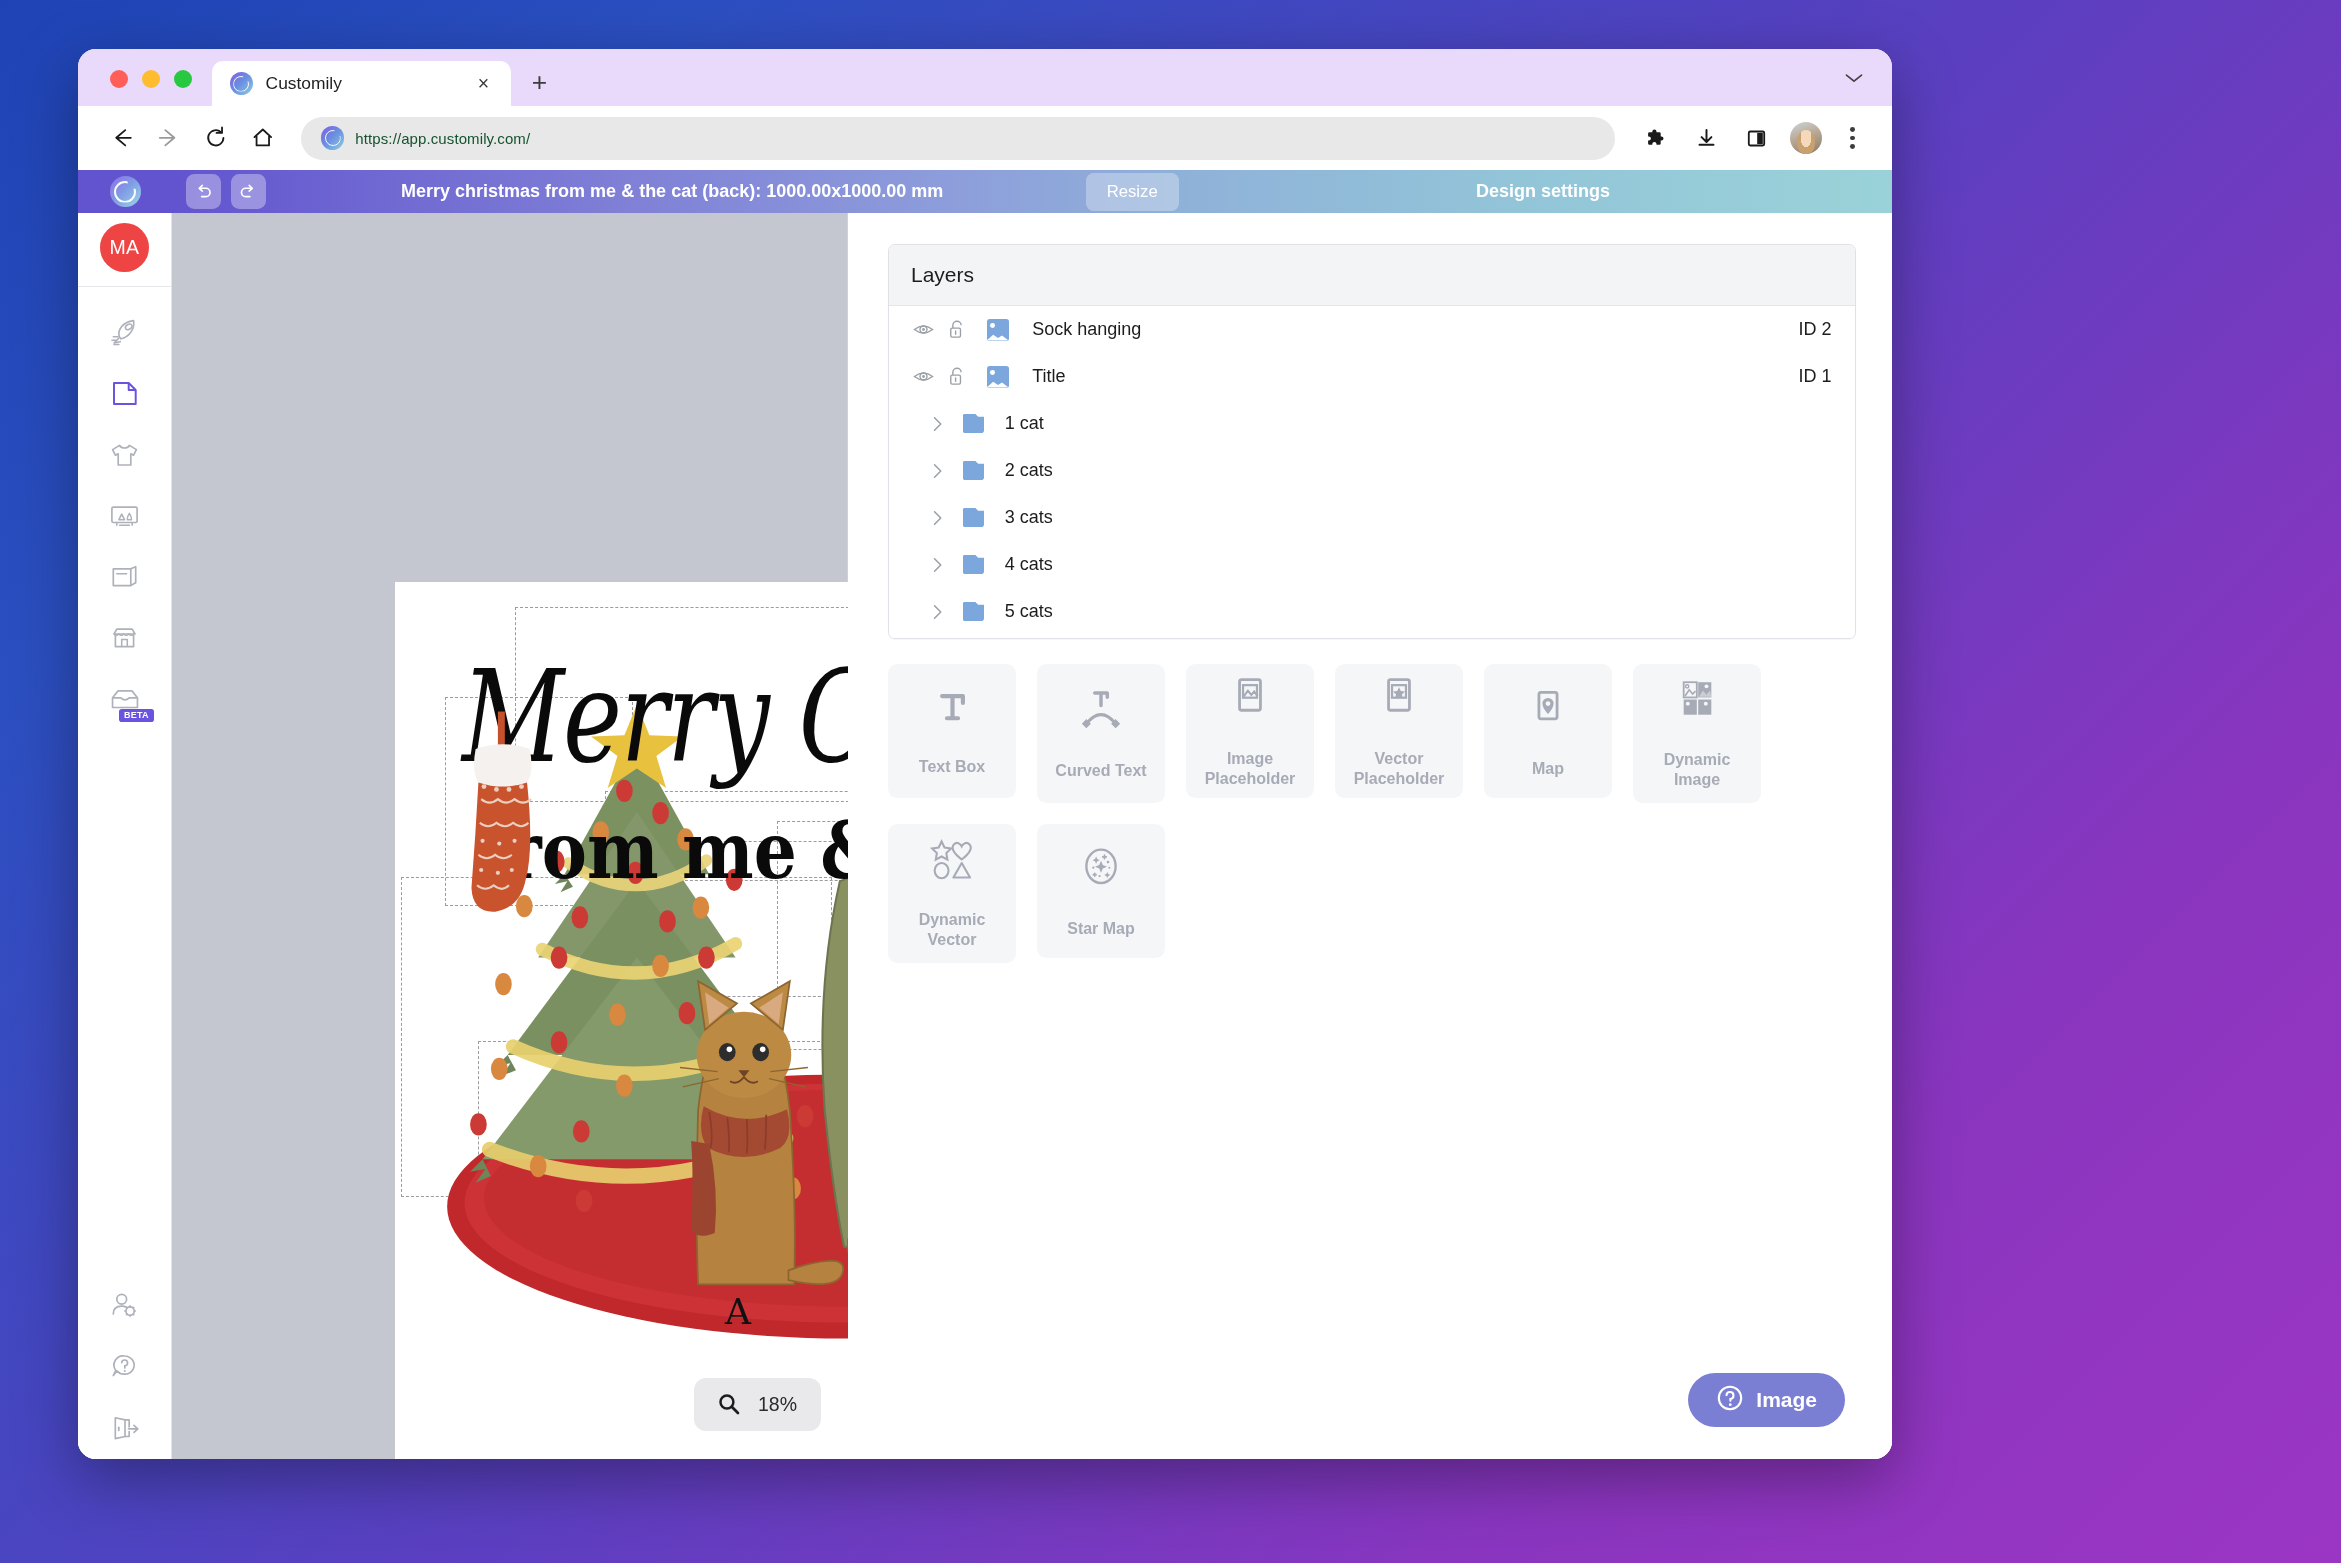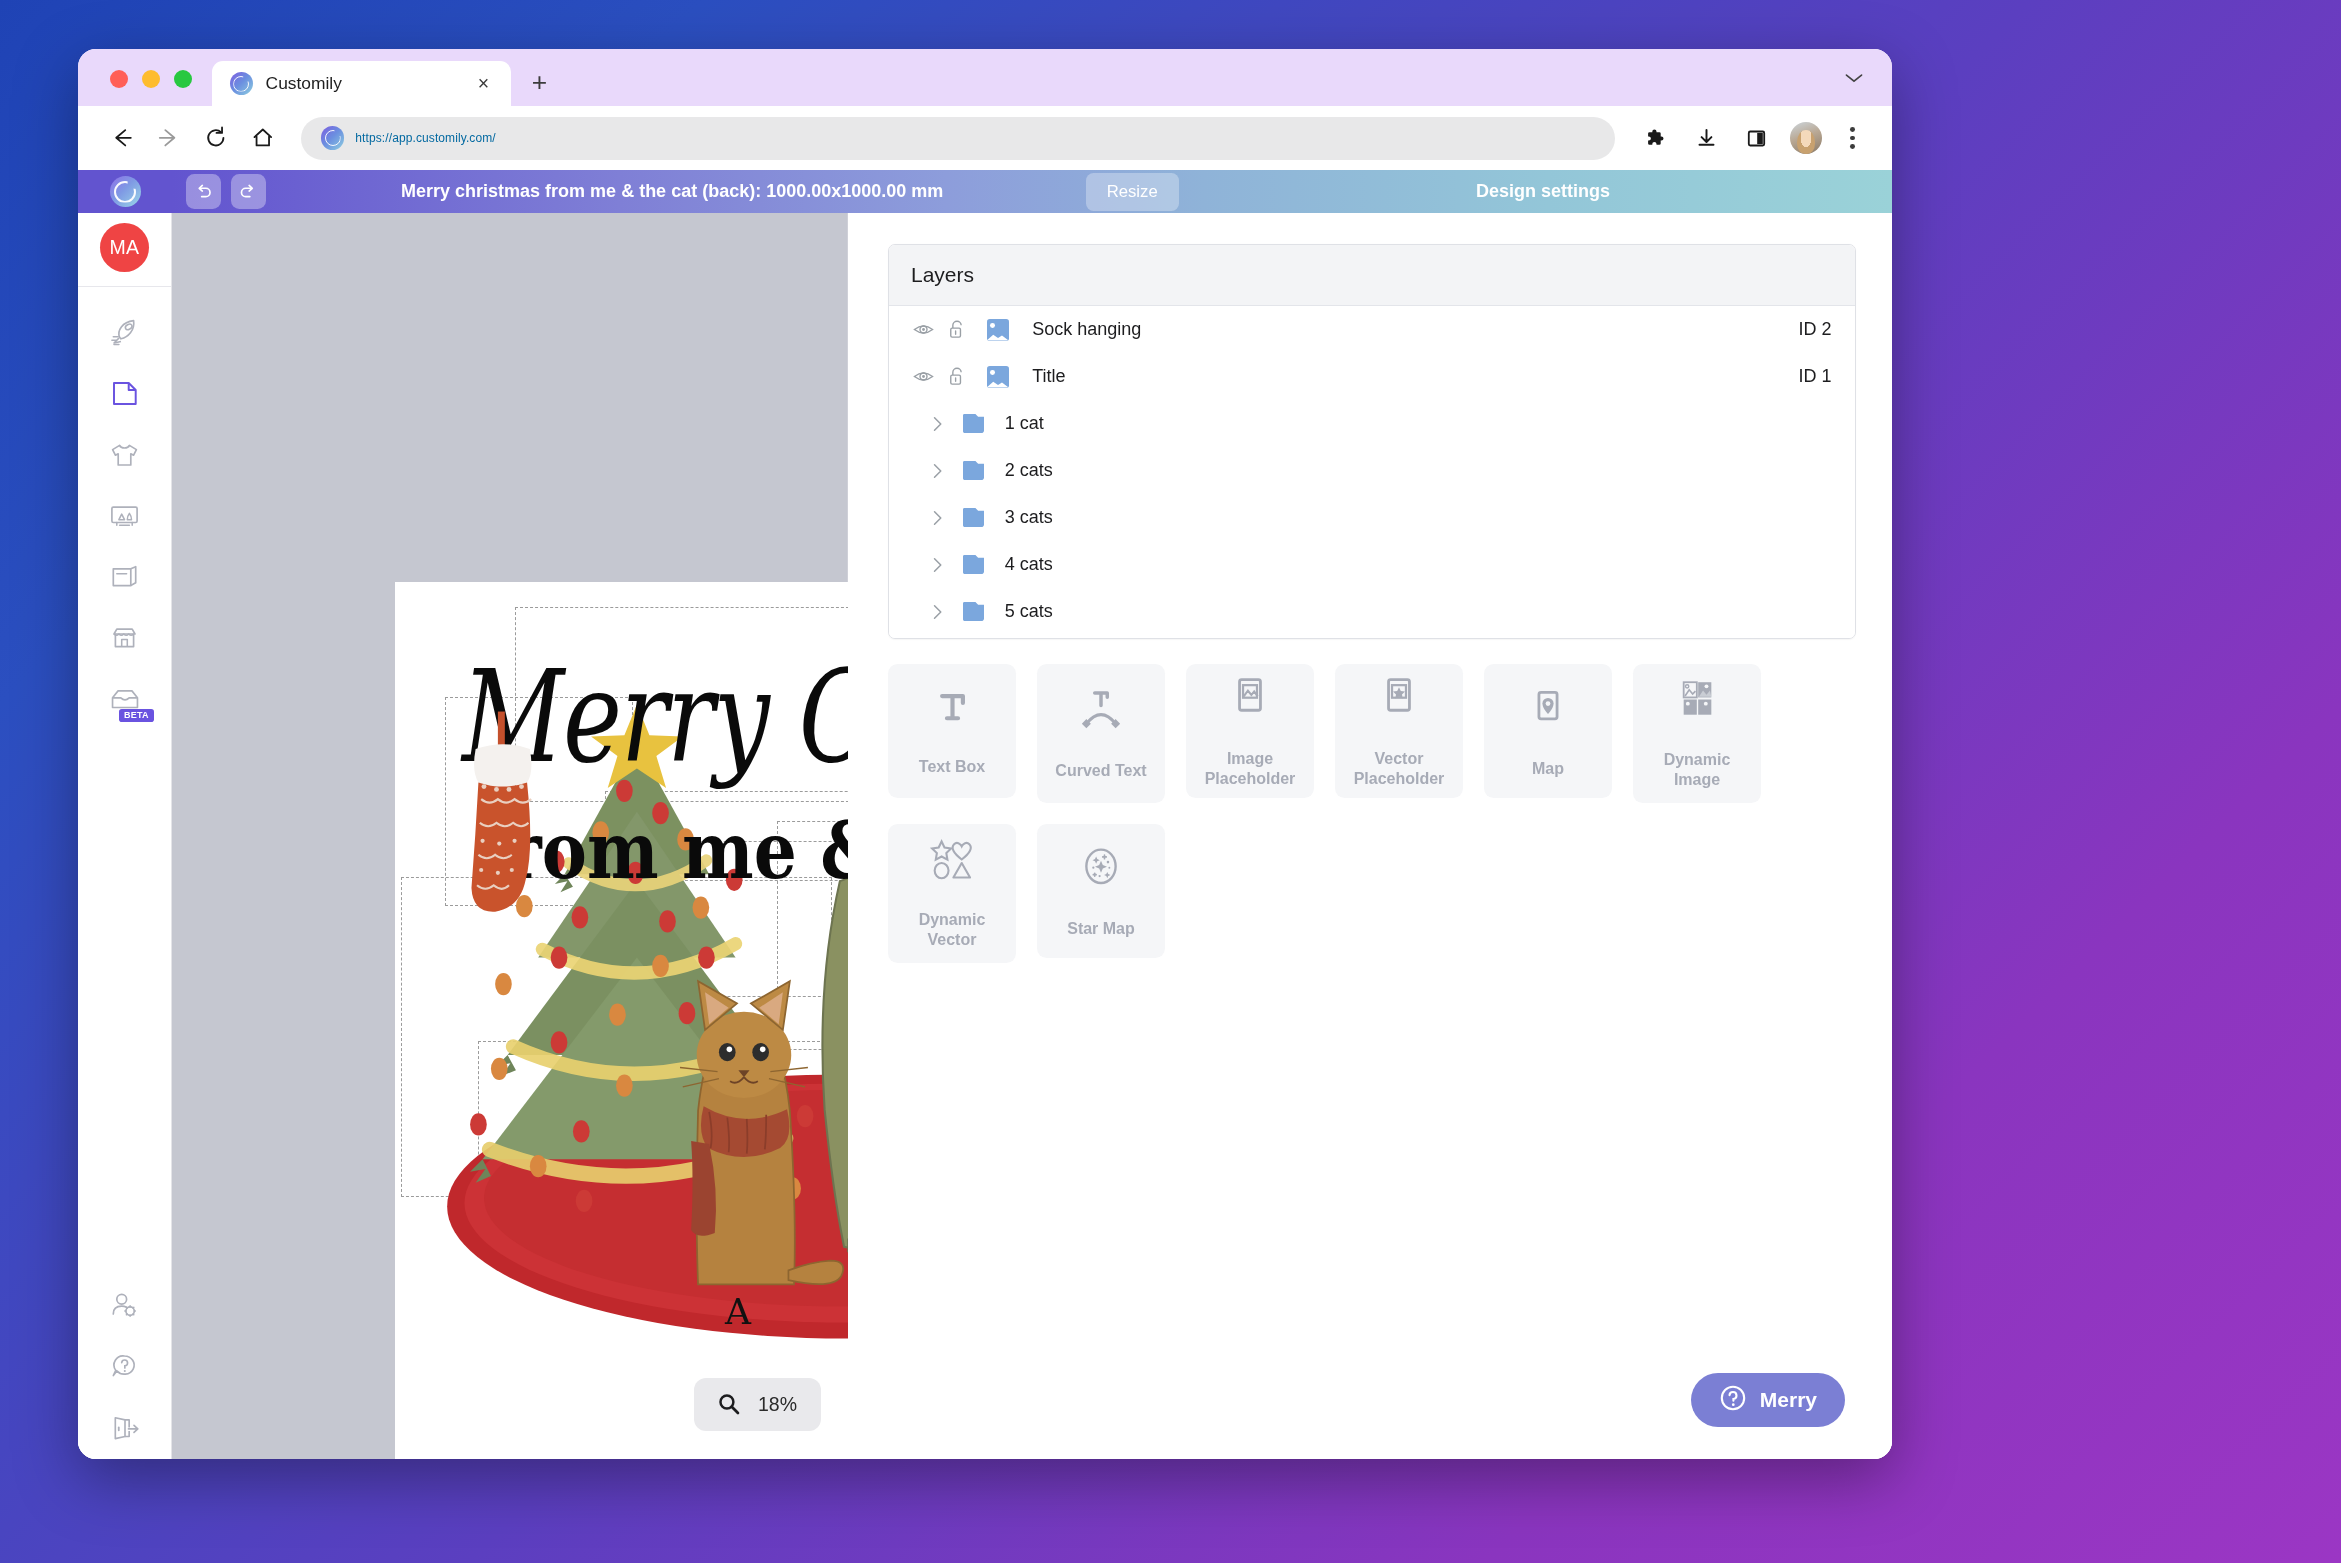--- a/index.html
+++ b/index.html
@@ -88,21 +88,21 @@
     display: flex; align-items: center; justify-content: center;
     cursor: pointer;
   }
   .navbtn svg { display:block; }
   .omnibox {
     flex: 1; height: 43px; margin: 0 15.3px 0 12.5px;
     background: #e8e8e9; border-radius: 22px;
     display: flex; align-items: center; gap: 11px;
     padding: 0 19.5px;
   }
-  .omnibox-url { font-size: 12px; color: #0369a1; letter-spacing: 0.1px; }
+  .omnibox-url { font-size: 15px; color: #14532d; letter-spacing: 0.1px; }
   .nav-right { display: flex; align-items: center; gap: 7px; }
   .avatar-chip {
     width: 32px; height: 32px; border-radius: 50%;
     background: linear-gradient(160deg,#cdd6dd 0%,#b9a894 45%,#8a7a68 100%);
     position: relative; overflow: hidden; margin: 0 5.6px;
   }
   .avatar-chip::after{
     content:""; position:absolute; left:22%; top:26%; width:56%; height:74%;
     background: radial-gradient(ellipse at 50% 30%, #f4d9bb 0 42%, #c8a16f 43% 100%);
     border-radius: 50% 50% 44% 44%;
@@ -918,20 +918,20 @@
 
 
         <button class="help-btn">
           <span>
             <svg width="28" height="28" viewBox="0 0 40 40">
                 <circle cx="20" cy="20" r="16" fill="none" stroke="#fff" stroke-width="3"></circle>
                 <path d="M15 16 a5 5 0 1 1 5.6 5.4 V24" fill="none" stroke="#fff" stroke-width="3" stroke-linecap="round"></path>
                 <circle cx="20.4" cy="29.5" r="2" fill="#fff"></circle>
               </svg>
           </span>
-          <span>Merry</span>
+          <span>Image</span>
         </button>
       </div>
 
     </div>
   </div>
 </div>
 
 
 </body></html>

